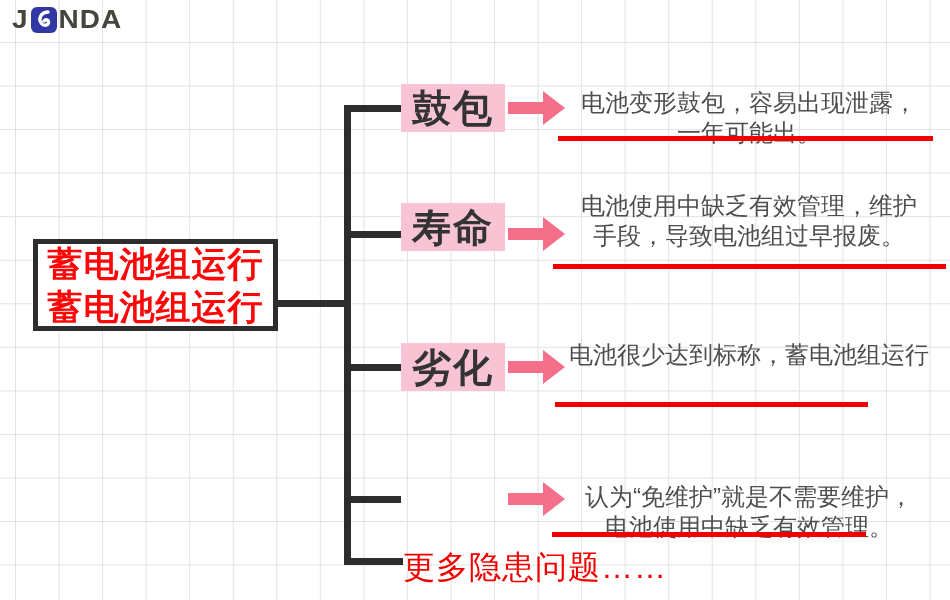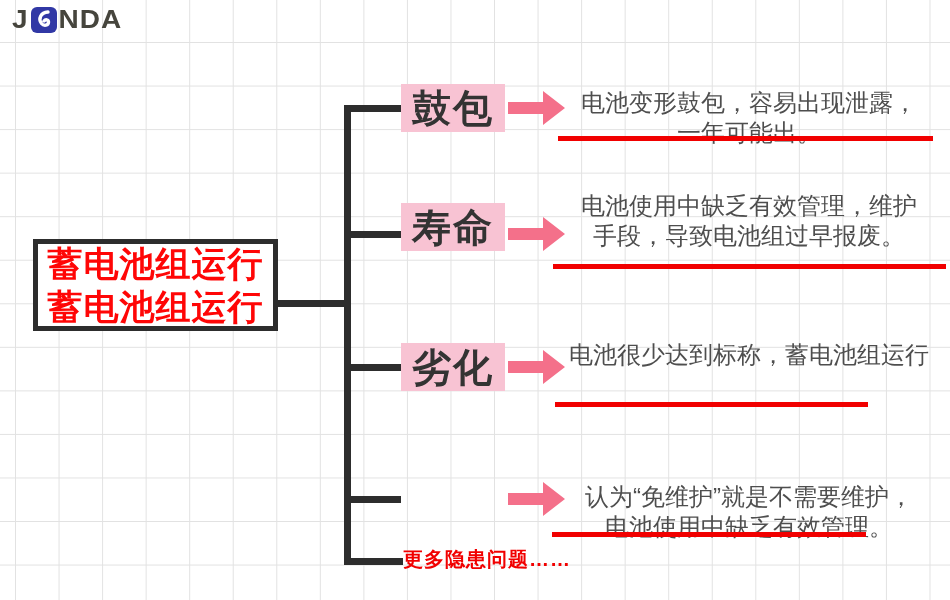--- a/index.html
+++ b/index.html
@@ -100,21 +100,21 @@
   
   .underline { position: absolute; height: 5px; background: var(--red, #f10000); }
   .u-1 { left: 558px; top: 136px; width: 375px; }
   .u-2 { left: 553px; top: 264px; width: 393px; }
   .u-3 { left: 555px; top: 402px; width: 313px; }
   .u-4 { left: 552px; top: 532px; width: 314px; }
 
   
   .footer-note {
     position: absolute; left: 403px; top: 546px;
-    font-size: 20px; font-weight: 700;
+    font-size: 32px; font-weight: 400;
     color: var(--red, #f10000);
     letter-spacing: 1px;
     white-space: nowrap;
   }
 </style>
 </head>
 <body>
 
 <div class="canvas">
 

